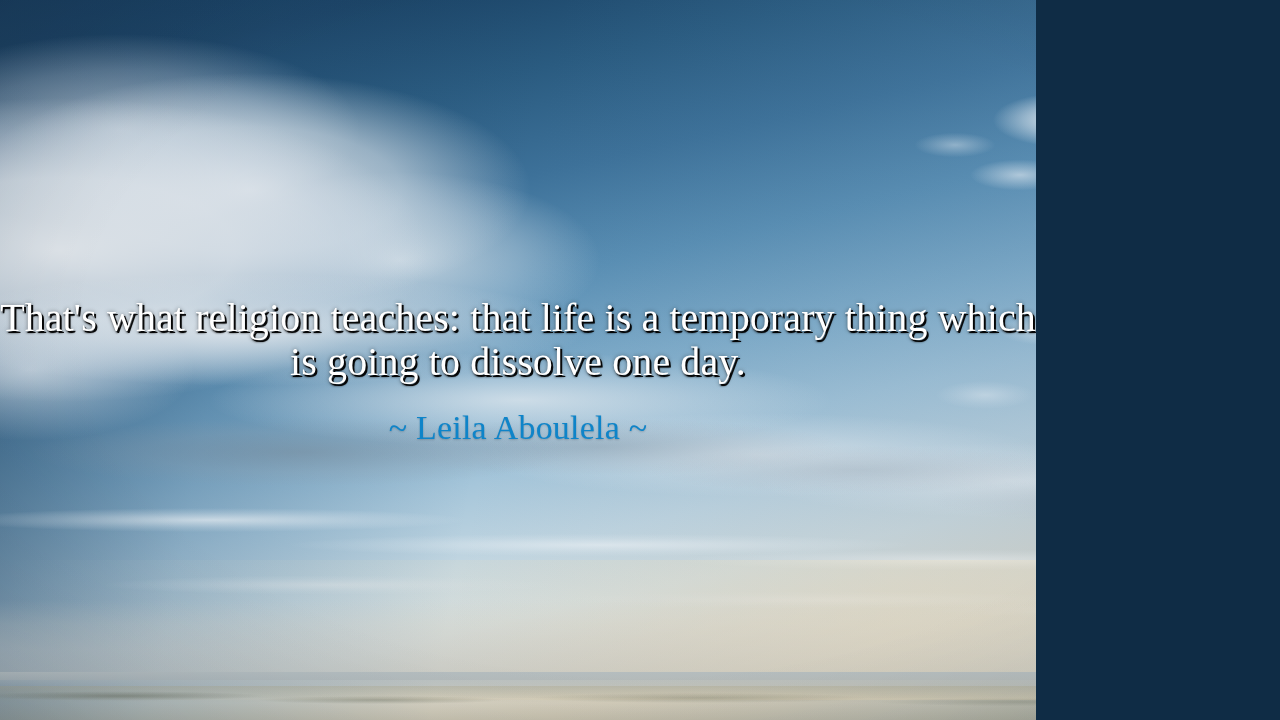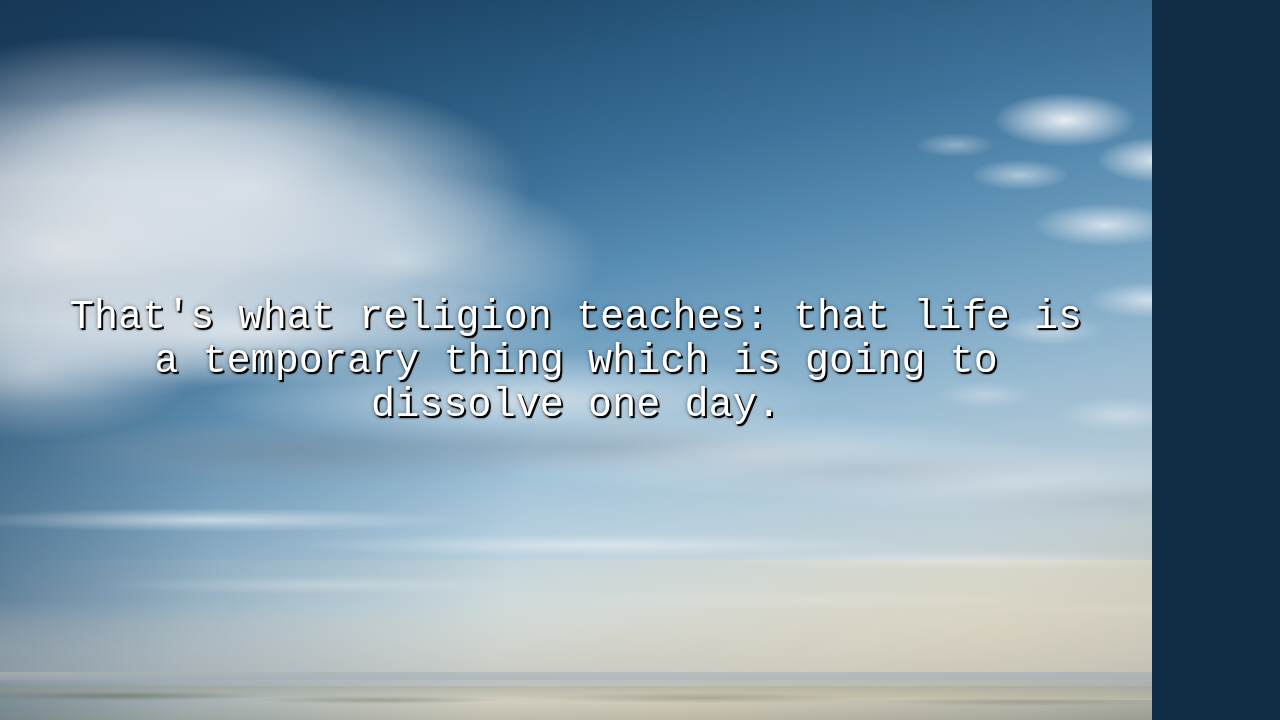--- a/index.html
+++ b/index.html
@@ -7,24 +7,24 @@
     margin: 0;
     padding: 0;
     width: 1280px;
     height: 720px;
     overflow: hidden;
     background: #0f2c45;
   }
 
   #quote-card {
     position: relative;
-    width: 1152px;
+    width: 1036px;
     height: 720px;
     overflow: hidden;
-    font-family: Liberation Mono, monospace;
+    font-family: Liberation Serif, serif;
   }
 
   
   .sky-base {
     position: absolute;
     inset: 0;
     background:
       linear-gradient(167deg,
         #12395c 0%,
         #1b4467 9%,
@@ -254,15 +254,16 @@
   <div class="cl-haze"></div>
   <div class="horizon-warm"></div>
   <div class="land"></div>
   <div class="land-haze"></div>
   <div class="land-texture"></div>
   <div class="vignette"></div>
 
   <div class="overlay">
     <div class="quote-text">That's what religion teaches: that life is a temporary thing which is going to dissolve one day.</div>
 
+    <div class="quote-author">~ Leila Aboulela ~</div>
   </div>
 
 </div>
 
 </body></html>

